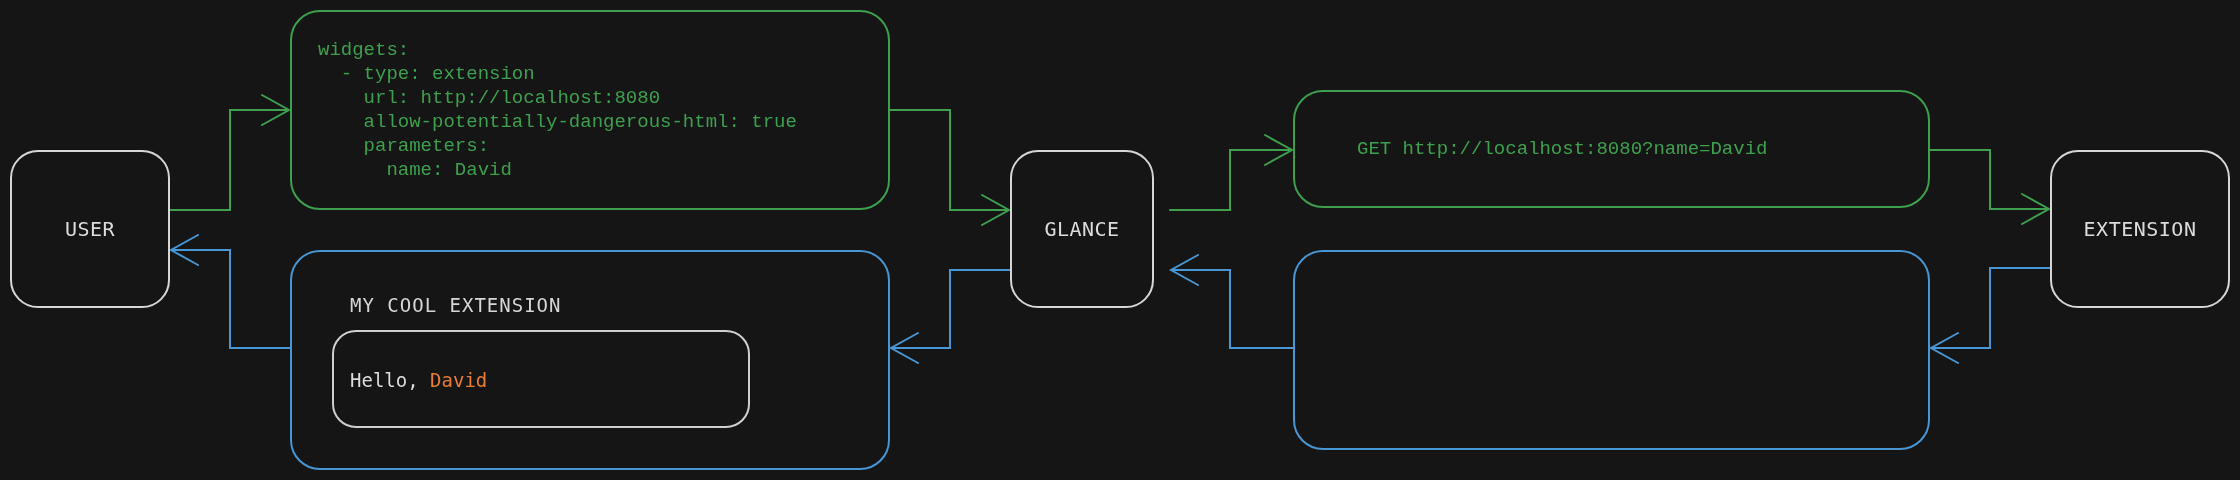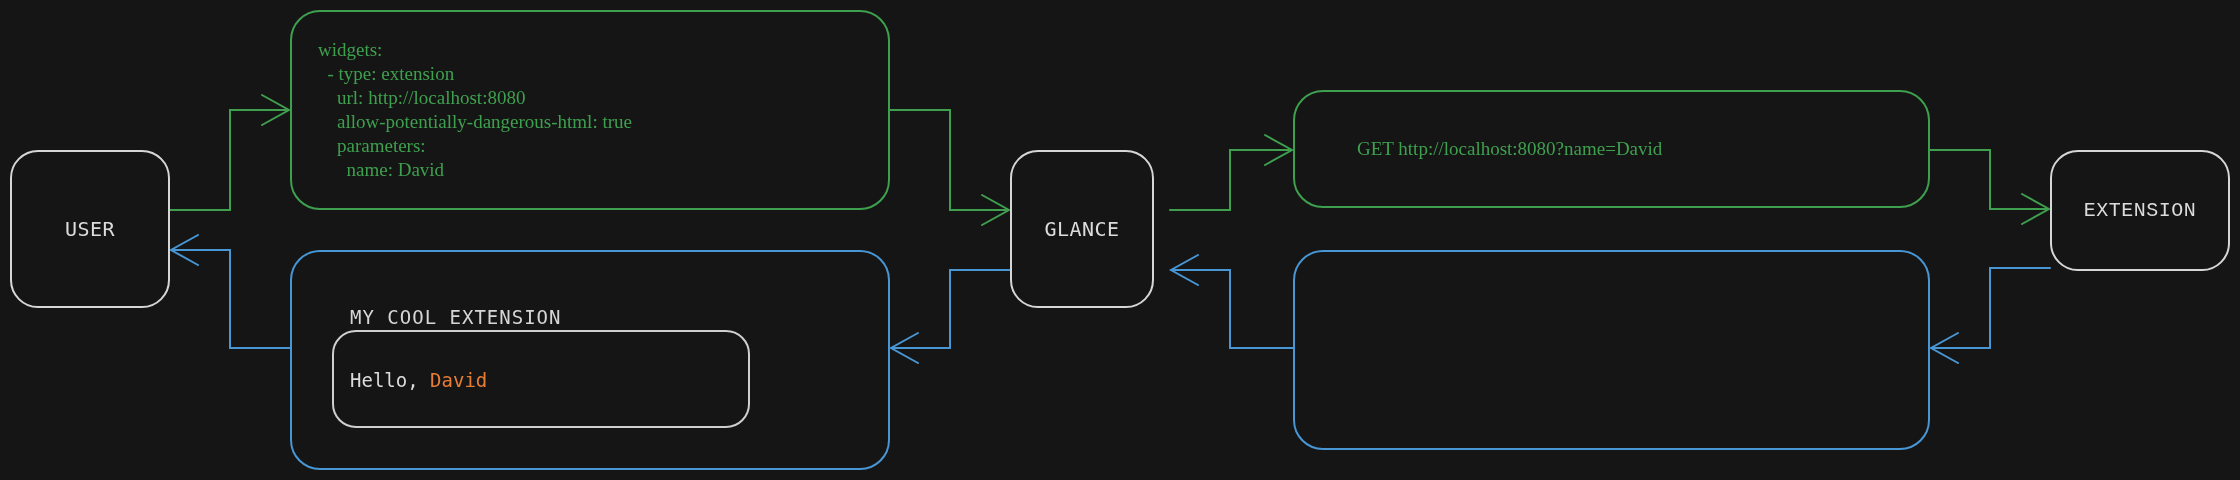--- a/index.html
+++ b/index.html
@@ -35,21 +35,21 @@
     font-size: 20px;
     letter-spacing: 0.5px;
   }
   .big-box { border-radius: 30px; }
   .border-green { border: 2px solid var(--green); }
   .border-blue { border: 2px solid var(--blue); }
 
   pre.code {
     position: absolute;
     margin: 0;
-    font-family: Liberation Serif, serif;
+    font-family: Liberation Mono, monospace;
     font-size: 19px;
     line-height: 24px;
     white-space: pre;
   }
   .code-green { color: var(--green); }
   .code-blue { color: var(--blue); }
 
   .widget-title {
     position: absolute;
     color: var(--text-light);
@@ -87,35 +87,35 @@
   </svg>
 
   <div class="box node" style="left:10px; top:150px; width:160px; height:158px;">
     <span>USER</span>
   </div>
 
   <div class="box node" style="left:1010px; top:150px; width:144px; height:158px;">
     <span>GLANCE</span>
   </div>
 
-  <div class="box node" style="left:2050px; top:150px; width:180px; height:121px;font-family:Liberation Mono, monospace;">
+  <div class="box node" style="left:2050px; top:150px; width:180px; height:158px;">
     <span>EXTENSION</span>
   </div>
 
   <div class="box big-box border-green" style="left:290px; top:10px; width:600px; height:200px;"></div>
   <pre class="code code-green" style="left:318px; top:38px;">widgets:
   - type: extension
     url: http://localhost:8080
     allow-potentially-dangerous-html: true
     parameters:
       name: David</pre>
 
   <div class="box big-box border-green" style="left:1293px; top:90px; width:637px; height:118px;"></div>
   <pre class="code code-green" style="left:1342px; top:137px;margin-left:15px;">GET http://localhost:8080?name=David</pre>
 
   <div class="box big-box border-blue" style="left:290px; top:250px; width:600px; height:220px;"></div>
-  <div class="widget-title" style="left:350px; top:293px;margin-top:12px;">MY COOL EXTENSION</div>
+  <div class="widget-title" style="left:350px; top:293px;">MY COOL EXTENSION</div>
   <div class="box inner-card" style="left:332px; top:330px; width:418px; height:98px;"></div>
   <div class="greeting" style="left:350px; top:368px;"><span>Hello, </span><span class="greeting-name">David</span></div>
 
   <div class="box big-box border-blue" style="left:1293px; top:250px; width:637px; height:200px;"></div>
 
 </div>
 
 </body></html>

